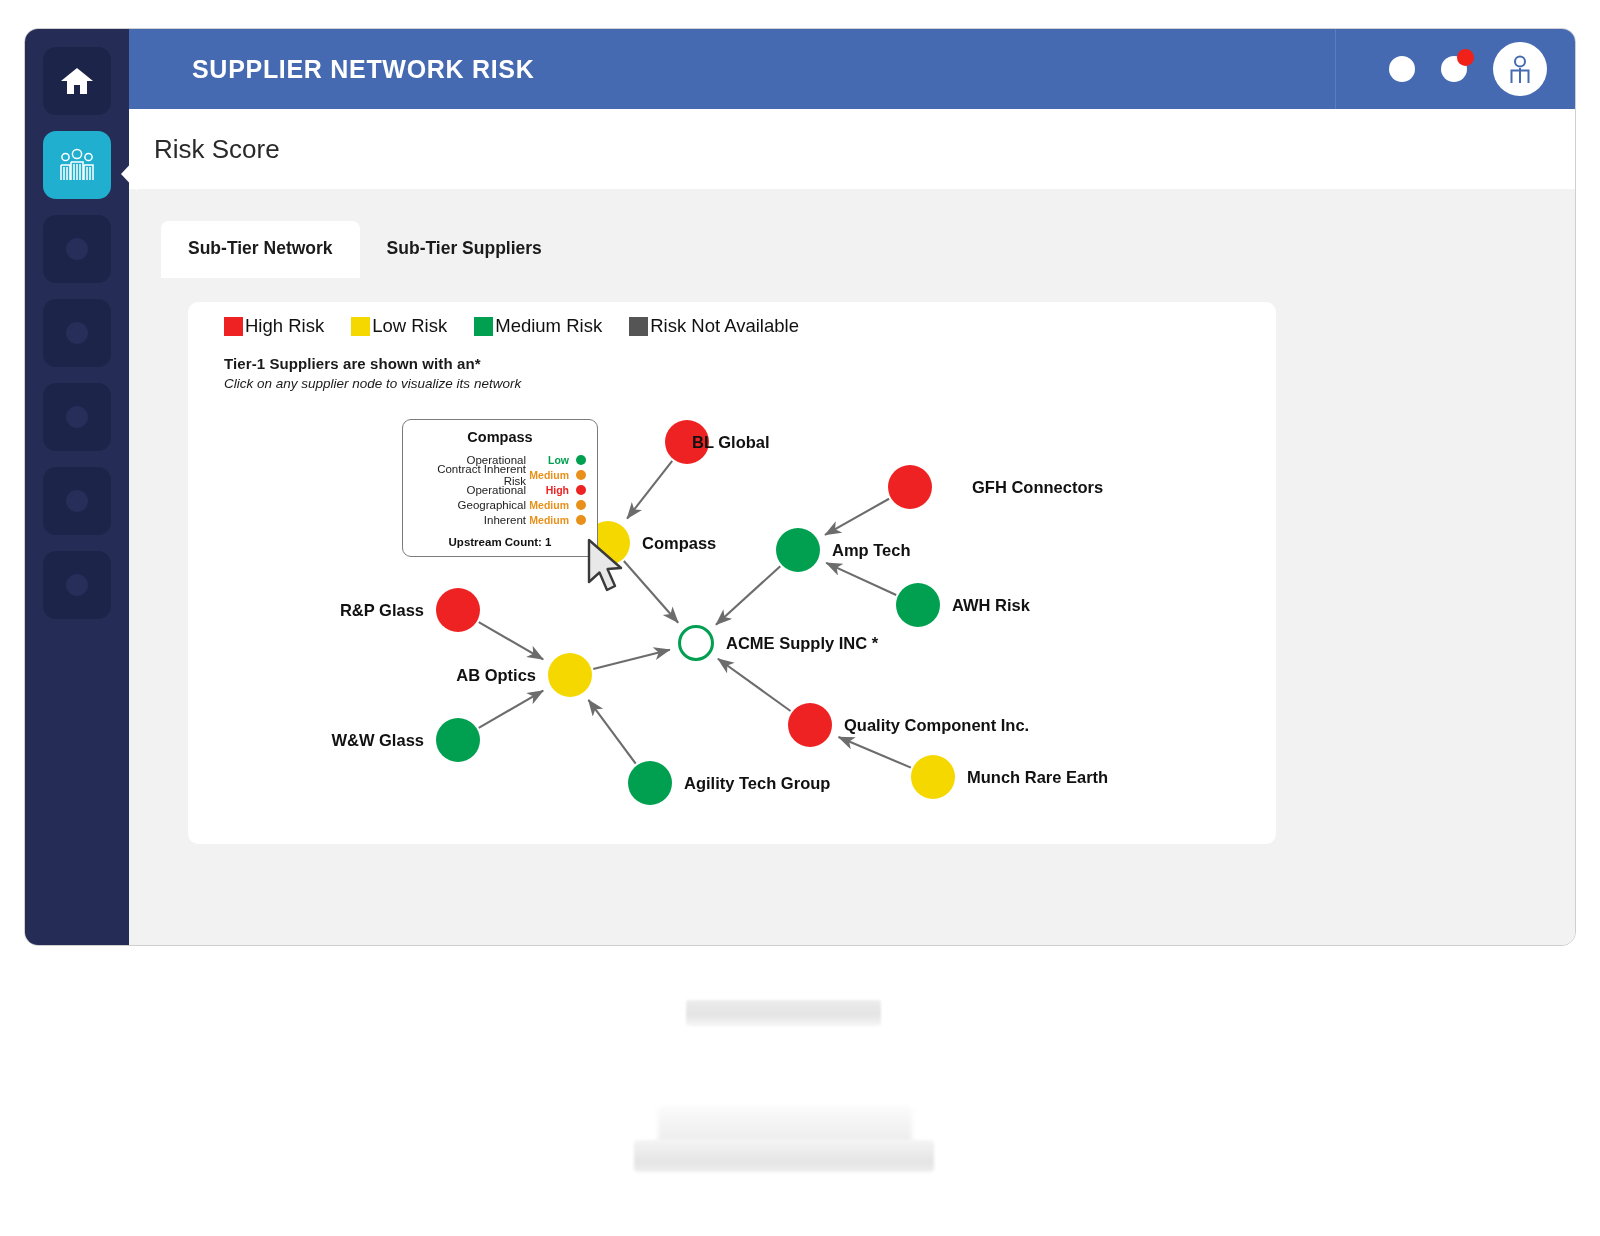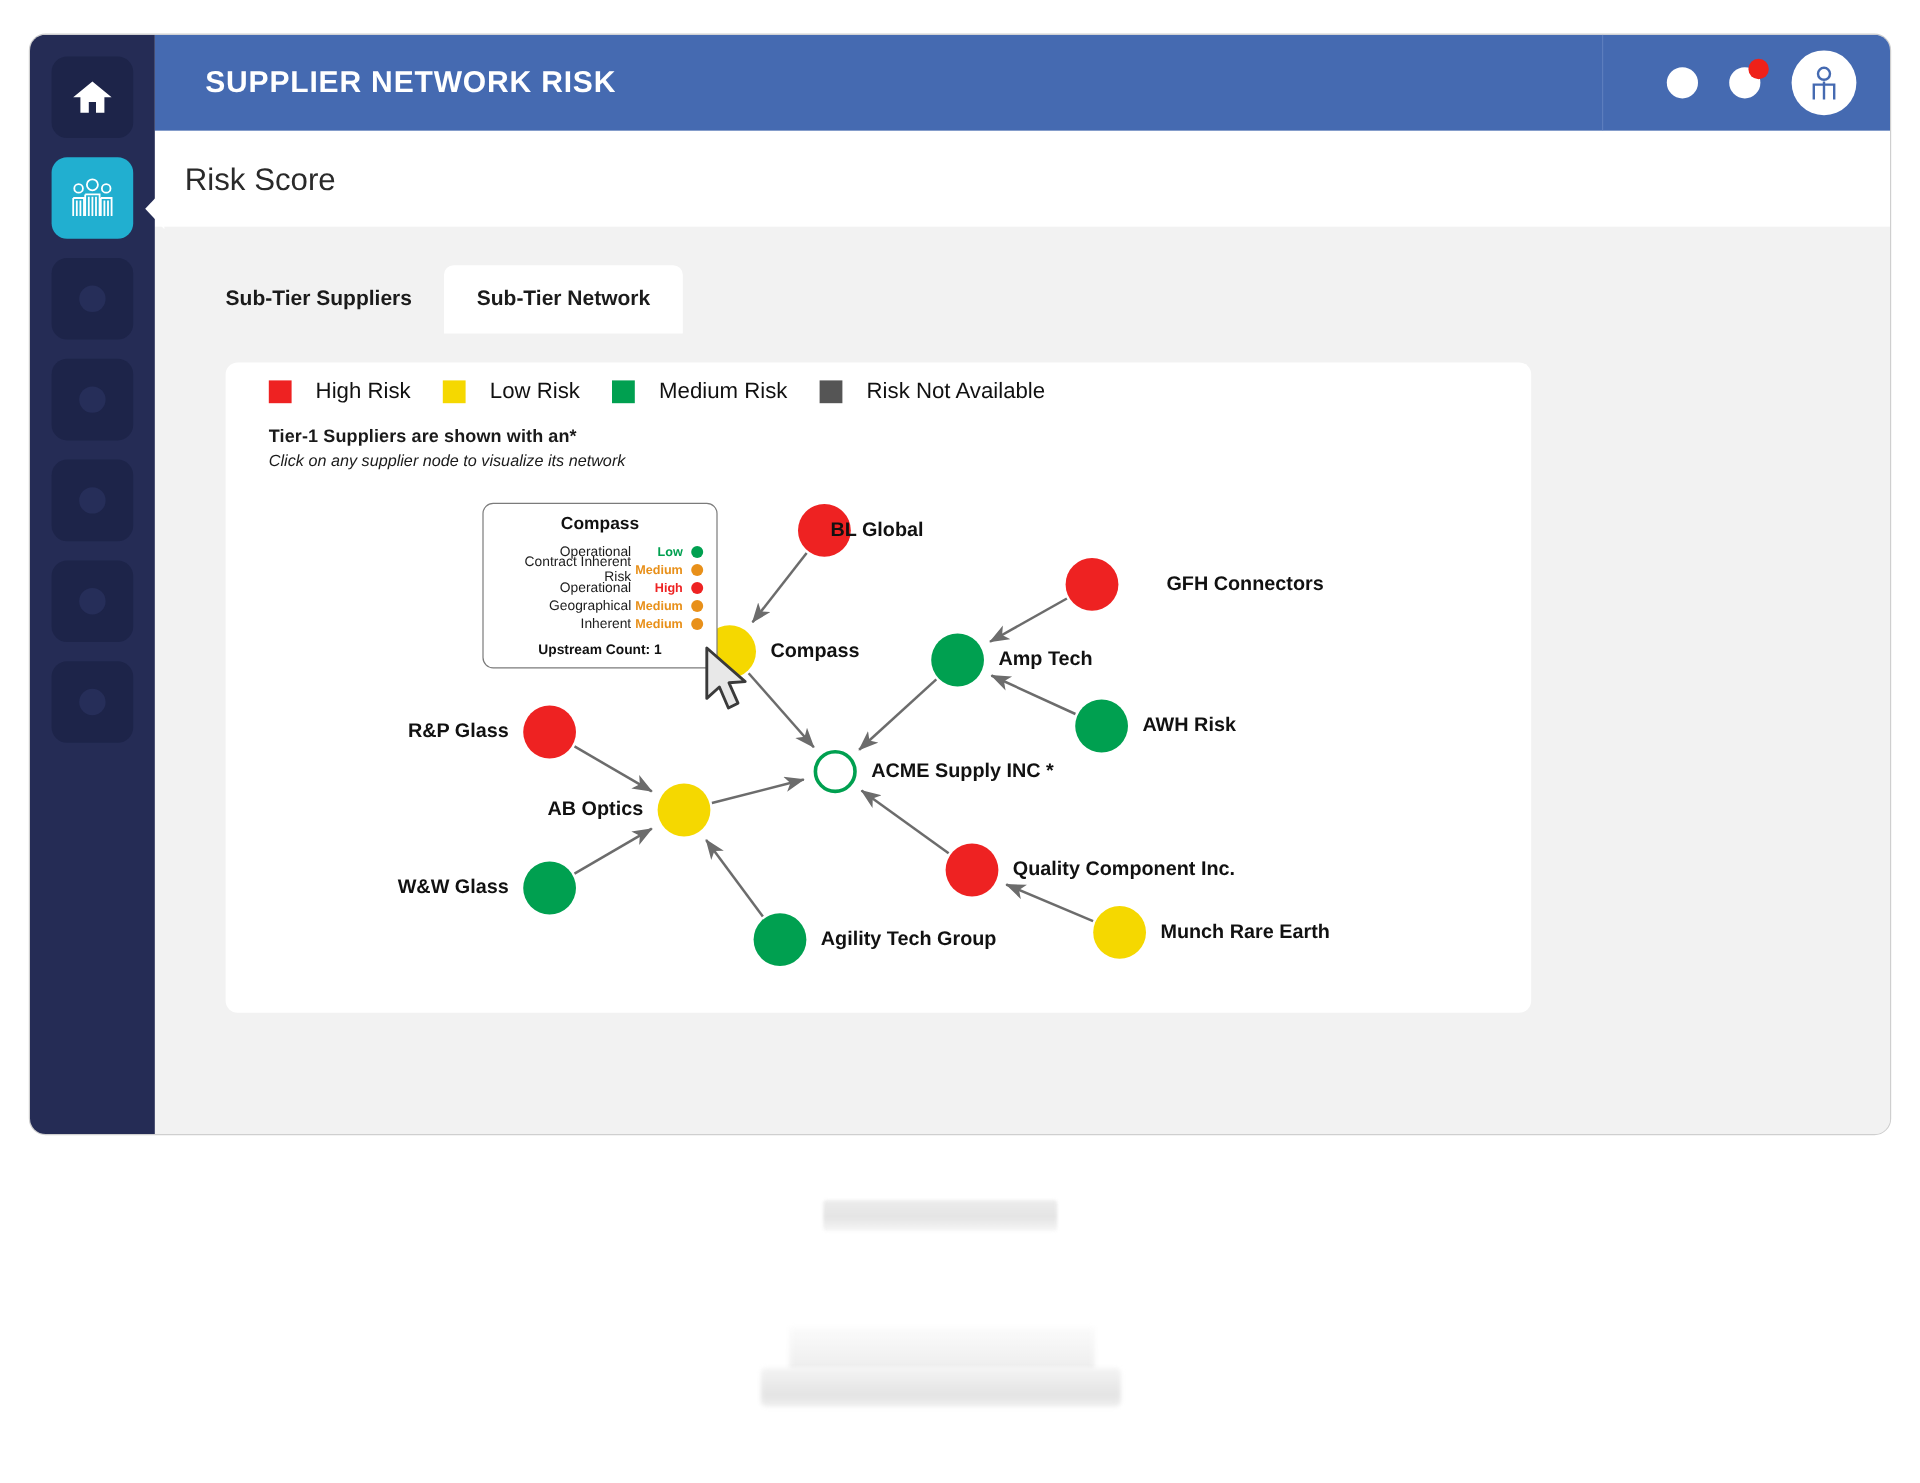--- a/index.html
+++ b/index.html
@@ -77,21 +77,21 @@
 
   
   .appbar {
     position: absolute;
     left: 104px; top: 0;
     width: calc(100% - 104px); height: 80px;
     background: #456ab1;
     display: flex; align-items: center;
   }
   .appbar-title {
-    margin-left: 42px;
+    margin-left: 63px;
     color: #ffffff;
     font-size: 25px;
     font-weight: bold;
     letter-spacing: .7px;
   }
   .appbar-right {
     position: absolute; right: 0; top: 0;
     height: 80px; width: 240px;
     display: flex; align-items: center; justify-content: flex-end;
     padding-right: 28px; gap: 26px;
@@ -149,21 +149,21 @@
     width: 1088px; height: 542px;
     background: #ffffff;
     border-radius: 10px;
   }
 
   
   .legend {
     position: absolute; left: 36px; top: 13px;
     display: flex; align-items: center; gap: 10px;
   }
-  .legend-item { display: flex; align-items: center; gap: 20px; margin-right: 17px; justify-content: space-between; }
+  .legend-item { display: flex; align-items: center; gap: 2px; margin-right: 17px; justify-content: space-between; }
   .swatch { width: 19px; height: 19px; }
   .legend-label { font-size: 18.5px; color: #111; }
 
   .hint-block { position: absolute; left: 36px; top: 53px; }
   .hint-1 { font-size: 15px; color: #1a1a1a; font-weight: bold; letter-spacing: .1px; }
   .hint-2 { font-size: 13.5px; color: #1a1a1a; font-style: italic; margin-top: 4px; }
 
   
   .graph { position: absolute; left: 0; top: 0; width: 100%; height: 100%; }
   .graph svg { position: absolute; left: 0; top: 0; }
@@ -274,22 +274,22 @@
 
     <div class="page">
 
       <div class="page-head">
         <div class="page-title">Risk Score</div>
       </div>
 
       <div class="page-main">
 
         <div class="tabs">
+          <div class="tab active">Sub-Tier Network</div>
           <div class="tab">Sub-Tier Suppliers</div>
-          <div class="tab active">Sub-Tier Network</div>
         </div>
 
         <div class="card">
 
           <div class="legend">
             <div class="legend-item">
               <span class="swatch" style="background:#ee2222"></span>
               <span class="legend-label">High Risk</span>
             </div>
             <div class="legend-item">

